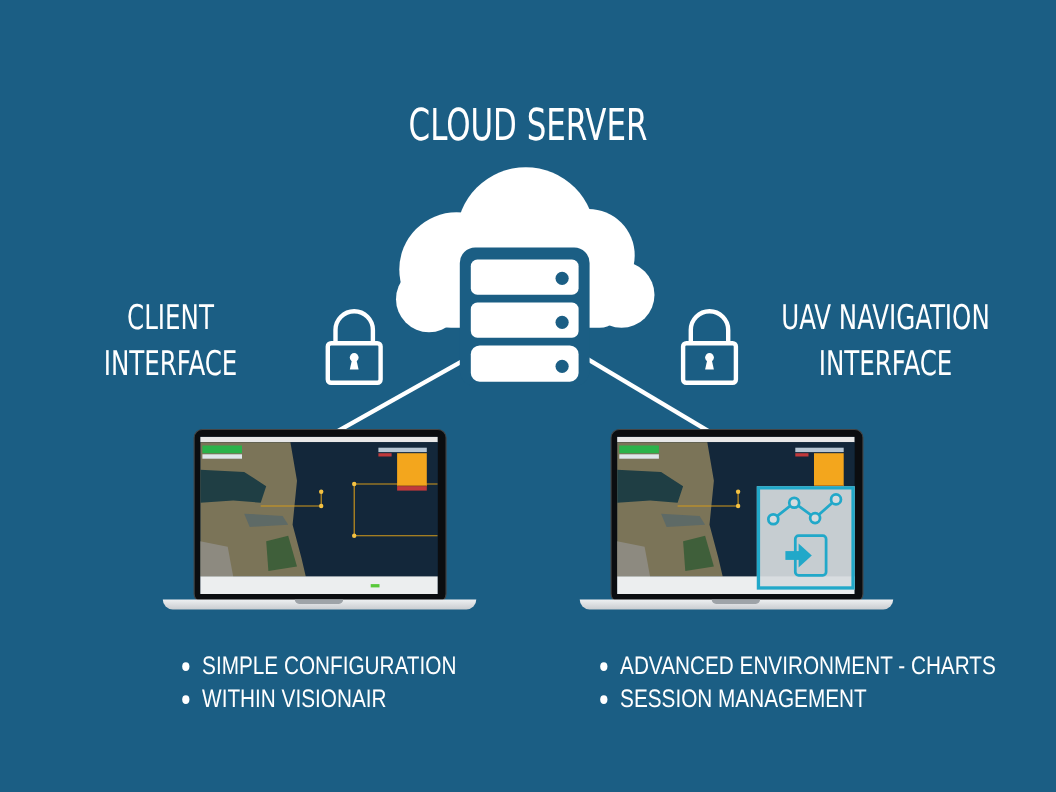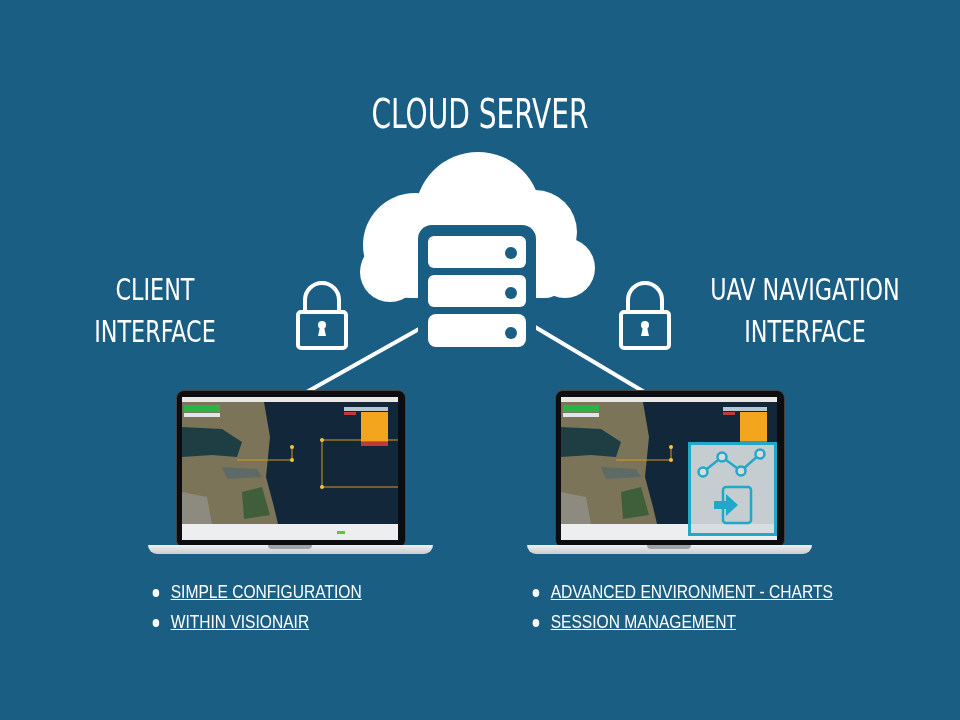--- a/index.html
+++ b/index.html
@@ -4,21 +4,21 @@
 <style>
   html, body { margin:0; padding:0; }
   body { width:960px; height:720px; background:#1b5e84; position:relative; overflow:hidden;
          font-family:"Liberation Sans", "DejaVu Sans", sans-serif; color:#fff; }
   .heading { position:absolute; color:#fff; text-align:center; font-family:"DejaVu Sans Condensed","Liberation Sans Narrow","Liberation Sans", sans-serif; letter-spacing:0px; }
   .title { left:330px; top:90px; width:300px; font-size:40px; transform:scaleX(0.78); transform-origin:center; line-height:48px; }
   .side-title { font-size:31px; line-height:42px; transform:scaleX(0.8); }
   .left-title { left:40px; top:268px; width:230px; }
   .right-title { left:680px; top:268px; width:250px; }
   svg { position:absolute; left:0; top:0; }
-  .bullets { position:absolute; list-style:none; margin:3px; padding:0; font-size:19px; line-height:30px;text-decoration:underline; }
+  .bullets { position:absolute; list-style:none; margin:16px; padding:0; font-size:23px; line-height:30px; }
   .bullets li { position:relative; padding-left:24px; white-space:nowrap; transform:scaleX(0.82); transform-origin:left; }
   .bullets li::before { content:""; position:absolute; left:2px; top:12px; width:8px; height:8px; border-radius:50%; background:#fff; }
   .left-bullets { left:148px; top:574px; }
   .right-bullets { left:528px; top:574px; }
 
   .laptop { position:absolute; }
   .lid { position:absolute; background:#0b0d10; border-radius:8px; border:1px solid #444; }
   .screen { position:absolute; overflow:hidden; background:#0e2233; }
   .base { position:absolute; background:linear-gradient(#eef0f2,#c9ccd0); border-radius:0 0 10px 10px; }
   .notch { position:absolute; background:#9ea3a8; border-radius:0 0 4px 4px; }

